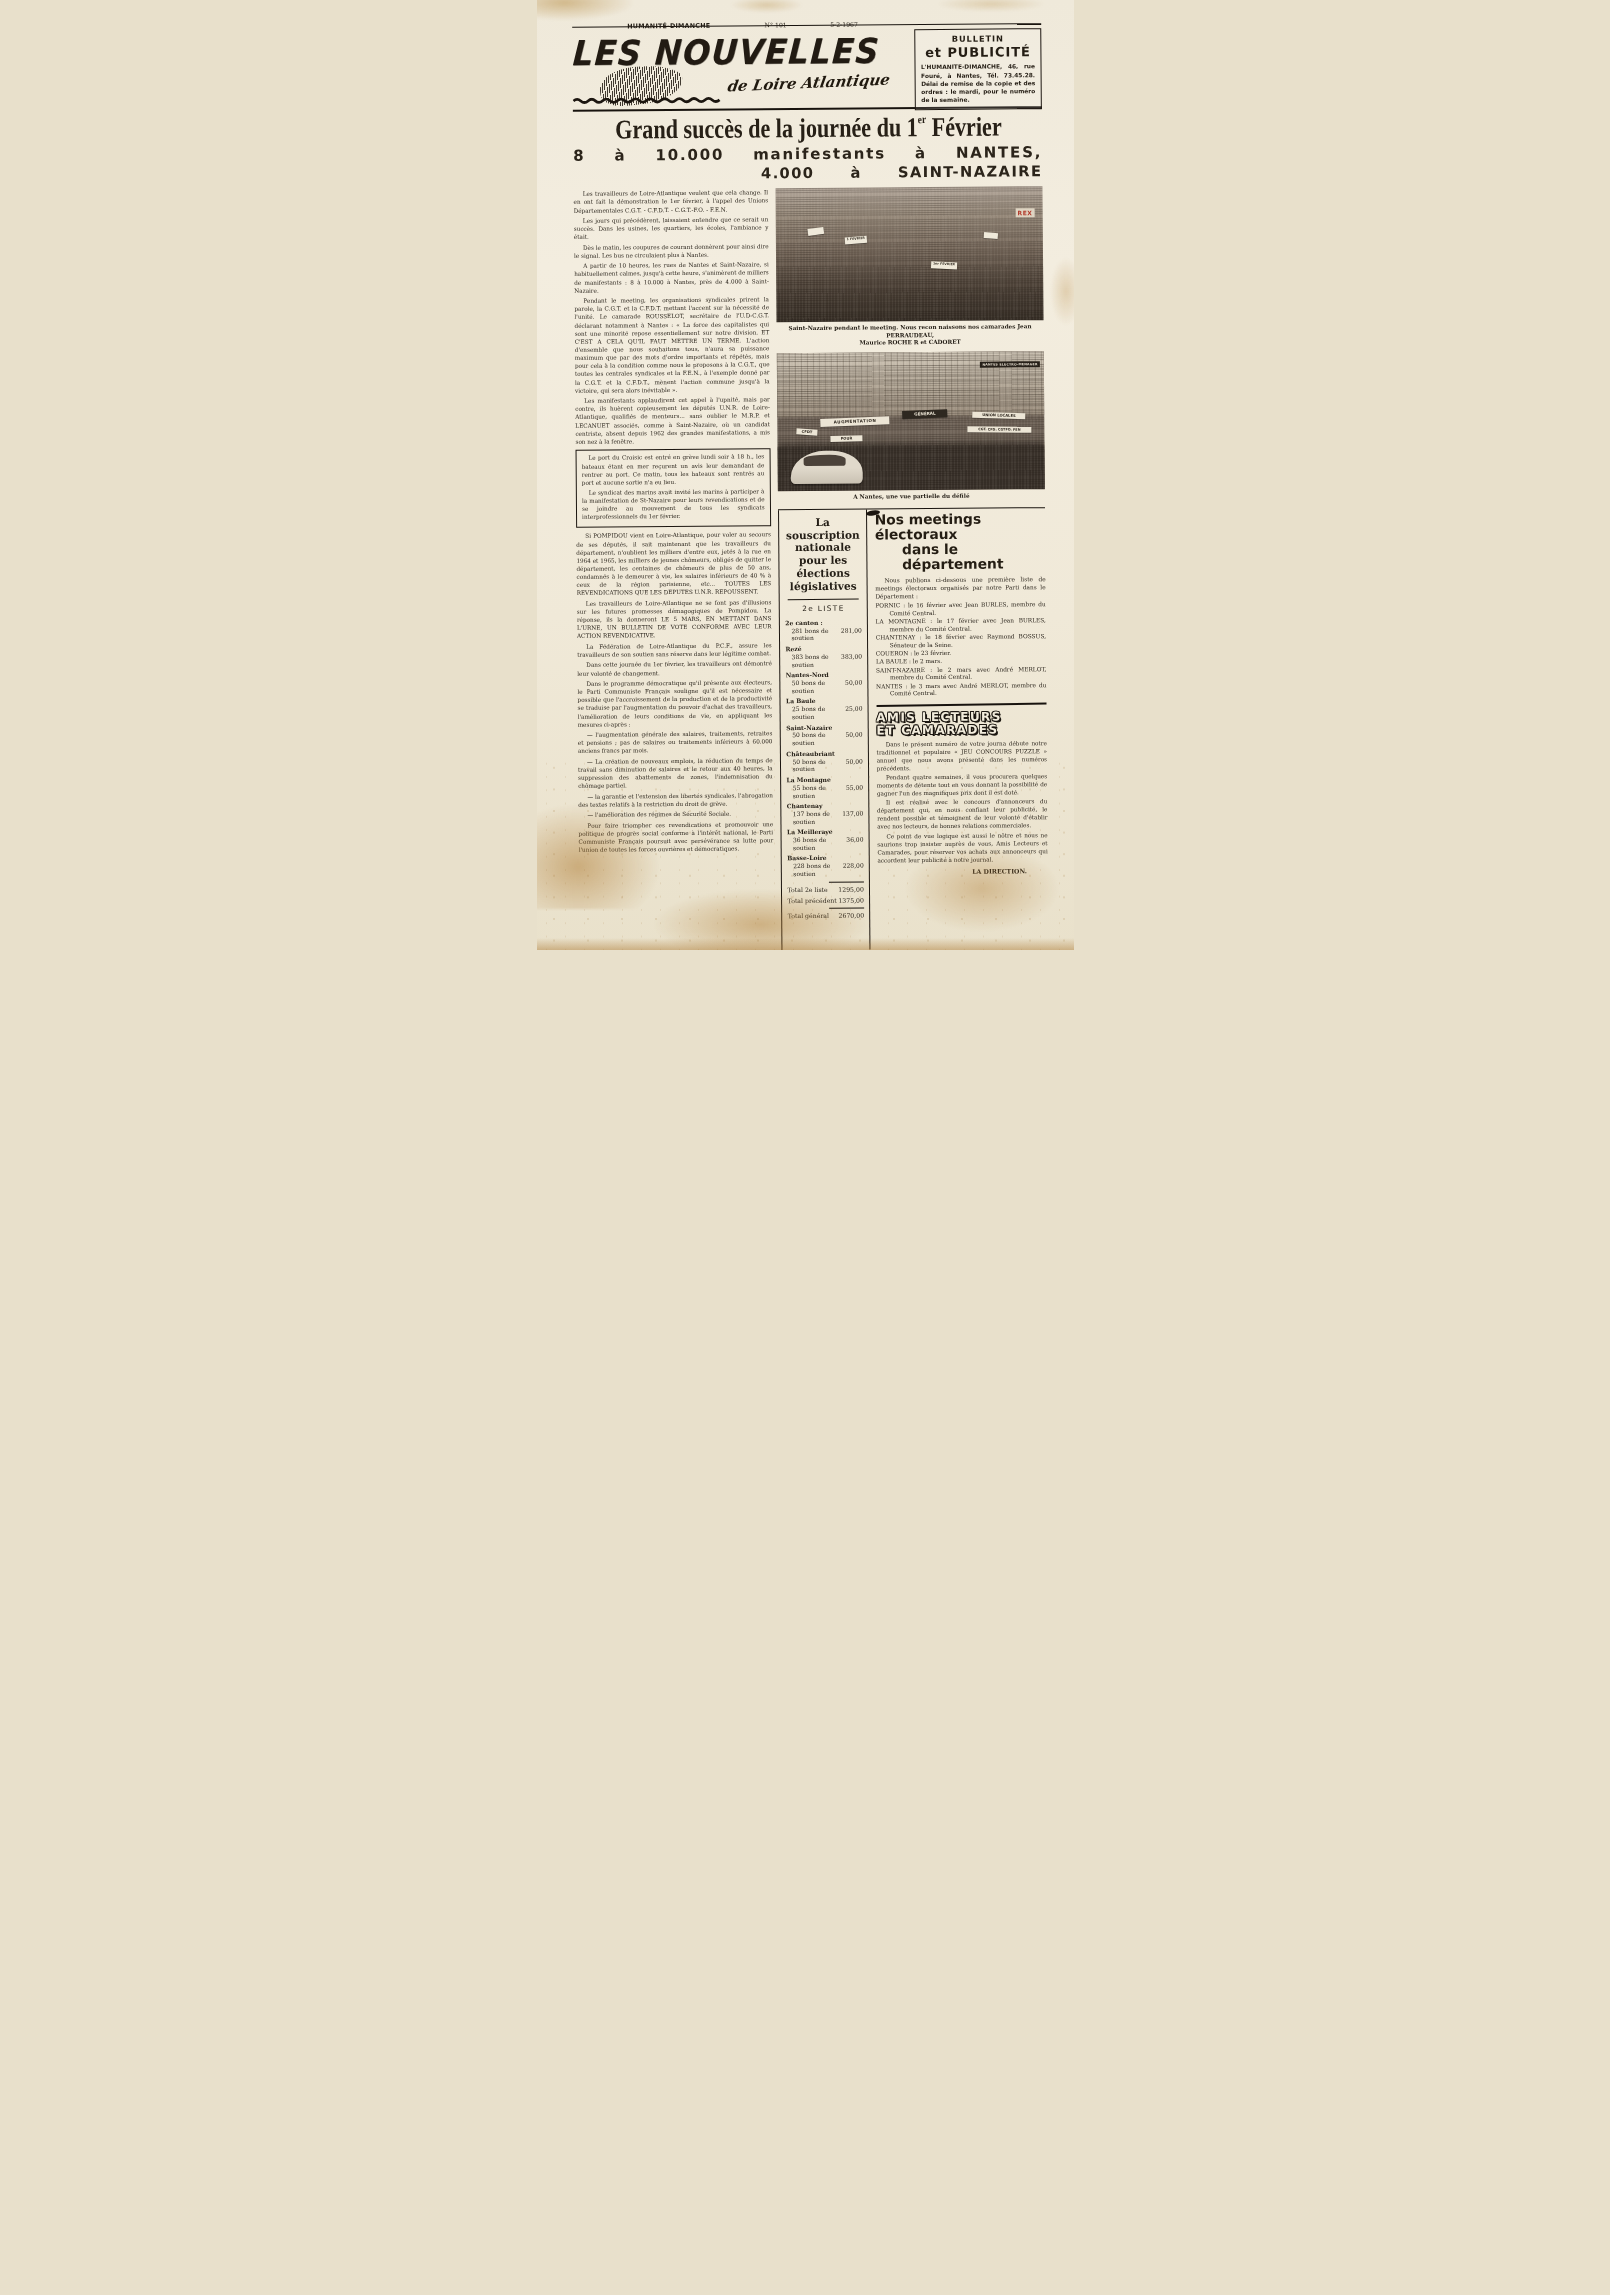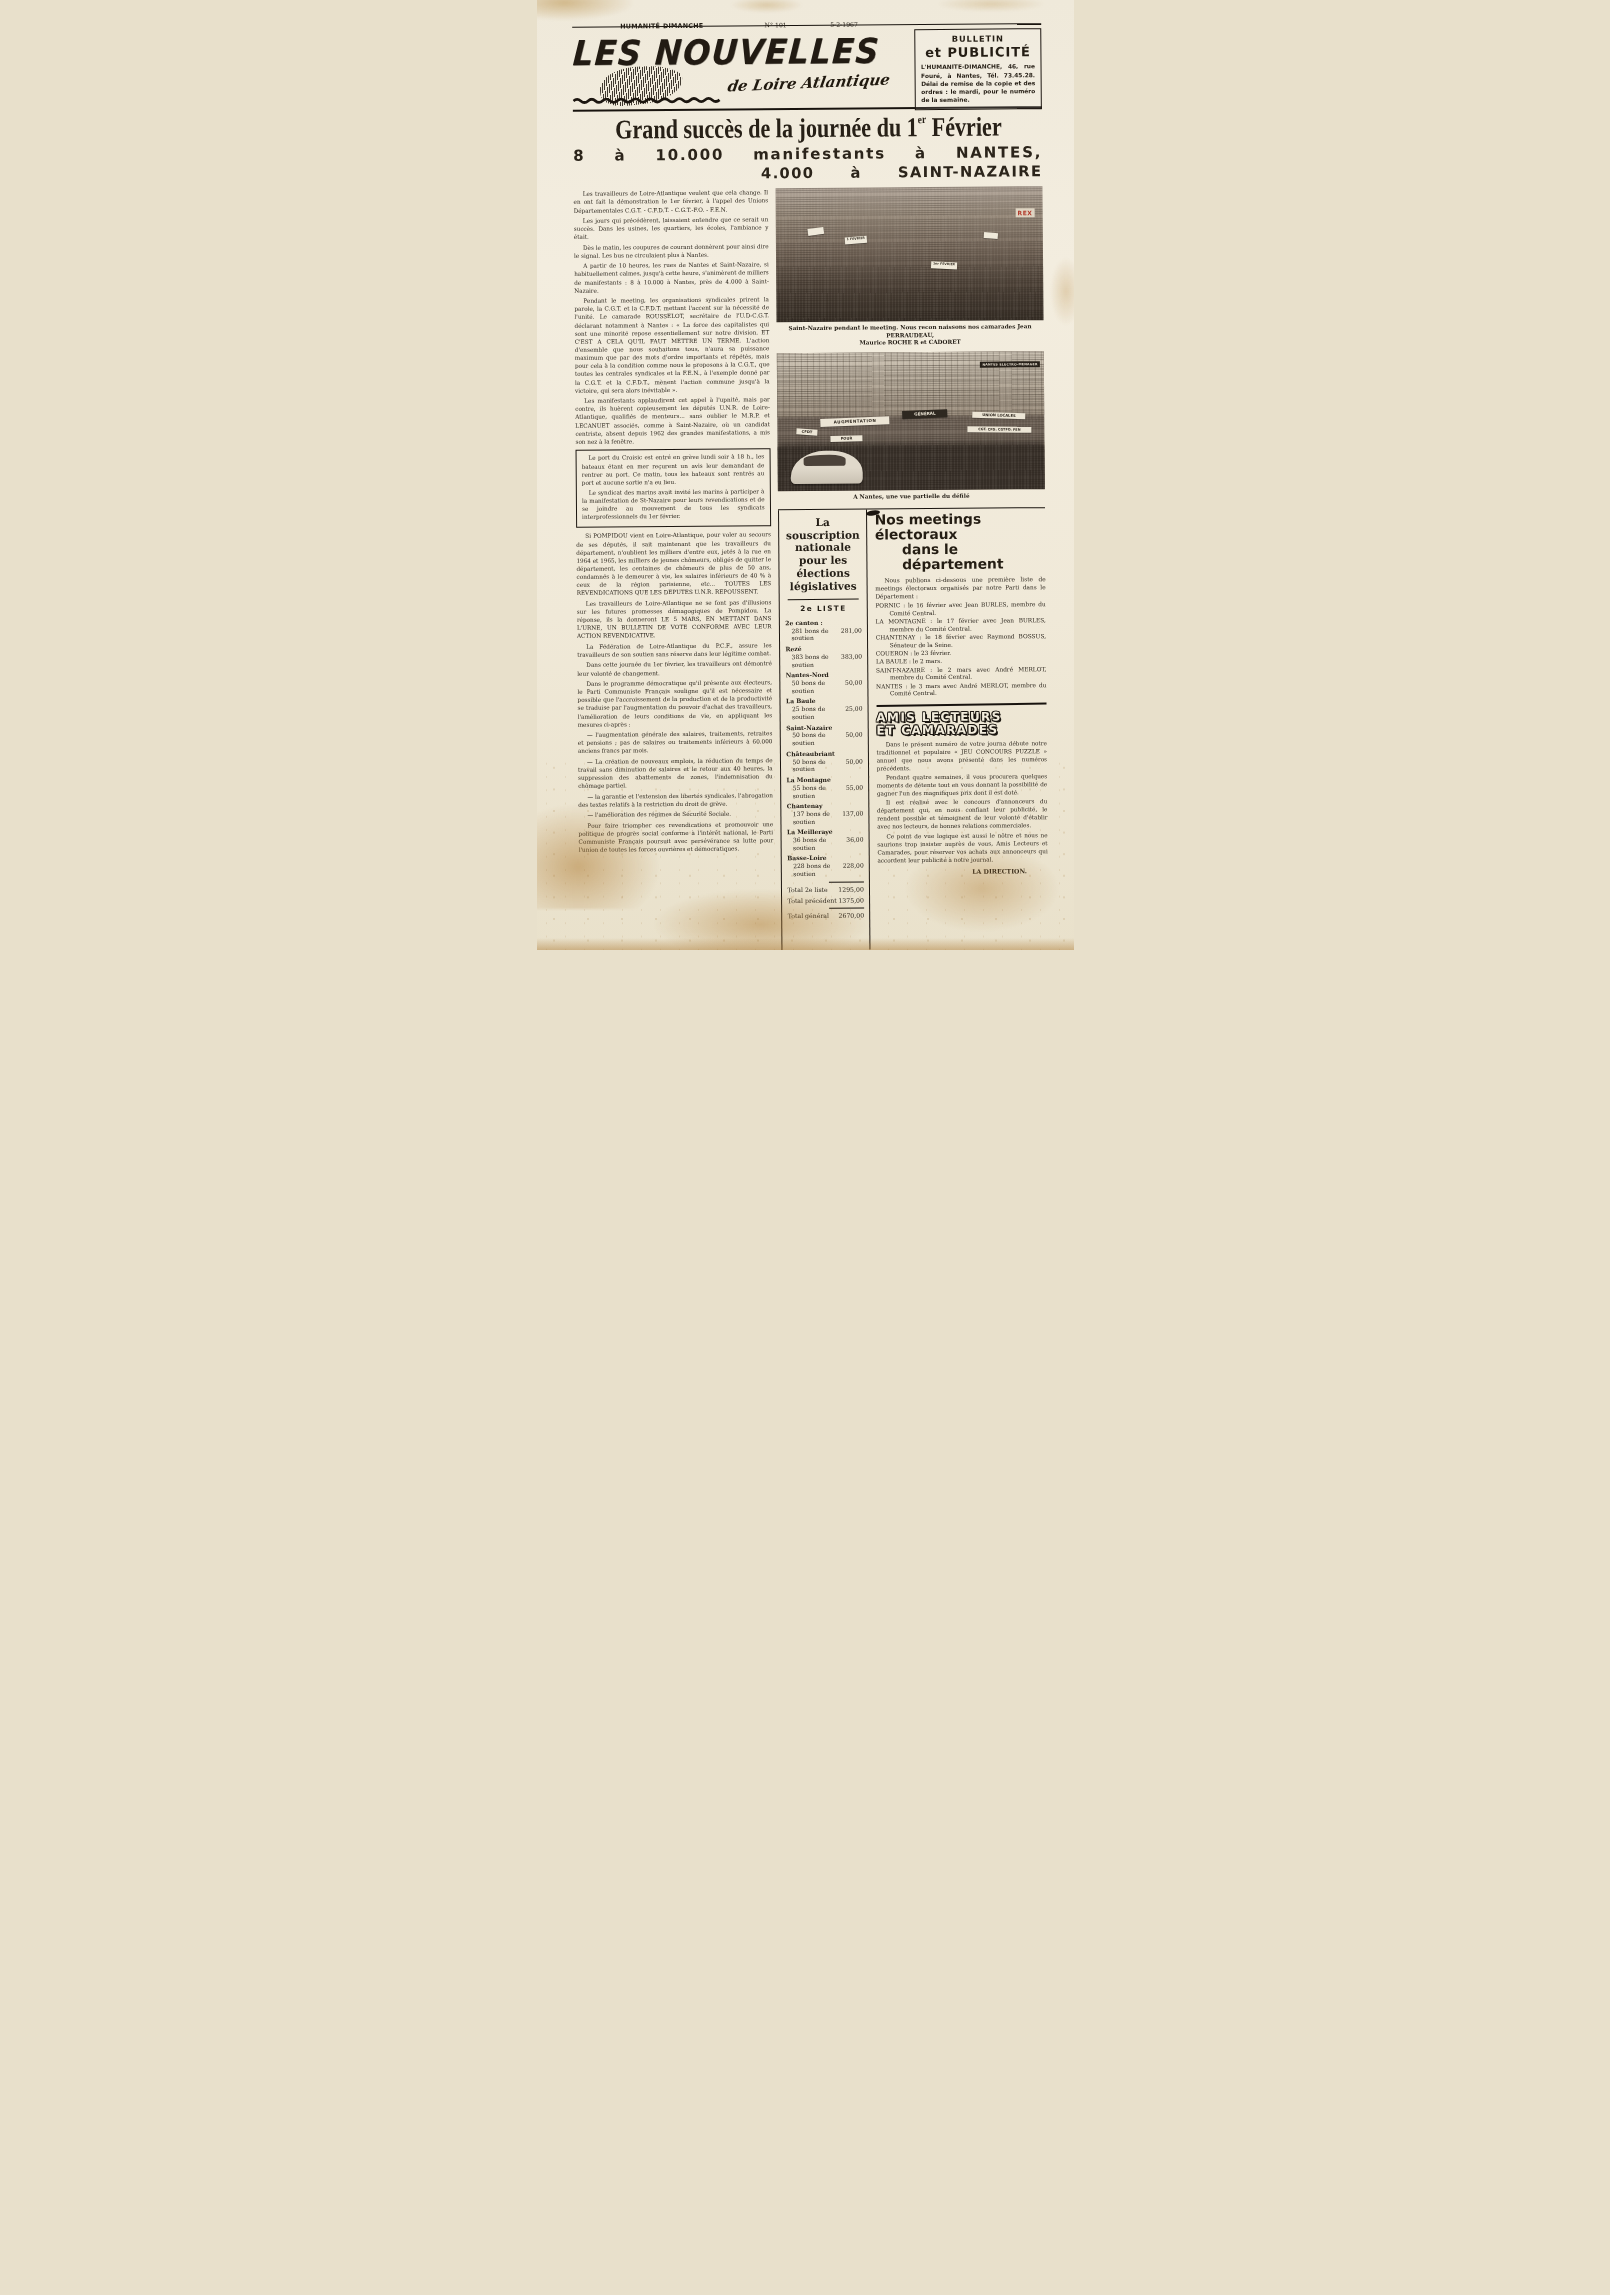--- a/index.html
+++ b/index.html
@@ -25,21 +25,21 @@
   .st-bc{ bottom:-9.2px; left:22%; width:211px; height:69px; background:radial-gradient(ellipse,rgba(172,118,42,.45),rgba(172,118,42,0) 72%); }
   .st-br{ bottom:18.4px; right:13.8px; width:156px; height:87px; background:radial-gradient(ellipse,rgba(172,118,42,.38),rgba(172,118,42,0) 70%); }
   .st-strip{ bottom:-1.8px; left:0; right:0; height:13.8px; filter:none;
     background:linear-gradient(0deg,rgba(166,112,38,.5),rgba(166,112,38,0)); }
   .speckles{ position:absolute; bottom:0; left:0; right:0; height:193px; pointer-events:none; z-index:5;
     background-image:radial-gradient(rgba(150,100,34,.4) 0.7px,transparent 1.1px),radial-gradient(rgba(150,100,34,.28) 0.5px,transparent 0.9px);
     background-size:34px 21.6px,19px 13.3px; opacity:.8; }
 
   
   .topbar{ position:relative; height:10px; padding-top:21px; font-size:6.2px; }
-  .tb-journal{ position:absolute; left:12px; font-family:"DejaVu Sans","Liberation Sans",sans-serif; font-weight:800; letter-spacing:0.2px; font-size:6.4px;padding-left:36px; }
+  .tb-journal{ position:absolute; left:19px; font-family:"DejaVu Sans","Liberation Sans",sans-serif; font-weight:800; letter-spacing:0.2px; font-size:6.4px;padding-left:36px; }
   .tb-issue{ position:absolute; left:41%; font-size:6.2px; }
   .tb-date{ position:absolute; left:55%; font-size:6.2px; }
   .toprule{ height:1.8px; background:#18130e; margin-top:3.7px; }
 
   
   .masthead{ position:relative; height:81px; }
   .logo-title{
     position:absolute; left:1.8px; top:4.6px;
     font-family:"DejaVu Sans","Liberation Sans",sans-serif; font-weight:800; font-style:italic;
     font-size:32px; letter-spacing:1.4px; color:#221b13;
@@ -125,21 +125,21 @@
   .car{ position:absolute; left:5%; bottom:5%; width:27%; height:24%;
     background:linear-gradient(180deg,#e0d9cb 0 52%,#c9c1b2 100%);
     border-radius:48% 42% 4.6px 4.6px / 80% 66% 5.5px 5.5px; box-shadow:0 0.9px 1.8px rgba(0,0,0,.5); }
   .car-win{ position:absolute; left:18%; top:12%; width:58%; height:34%; background:#4b423a; border-radius:40% 40% 2.8px 2.8px; }
 
   
   .bottomrow{ display:flex; border-top:1.8px solid #18130e; margin-top:1.8px; }
   .sousc{ width:33.5%; border-left:1.4px solid #1c1610; border-right:1.4px solid #1c1610; padding:5.5px 5.5px 27.5px; }
   .s-title{ font-weight:700; font-size:10.6px; line-height:1.22; text-align:center; }
   .s-rule{ height:1.1px; background:#18130e; margin:5.5px 2.8px 4.6px; }
-  .s-liste{ text-align:center; font-family:"DejaVu Sans",sans-serif; font-weight:700; font-size:7.3px; letter-spacing:1.4px; margin-bottom:5.5px; }
+  .s-liste{ text-align:center; font-family:"DejaVu Sans",sans-serif; font-weight:400; font-size:7.3px; letter-spacing:1.4px; margin-bottom:5.5px; }
   .s-entry{ font-size:6px; line-height:1.3; margin-bottom:2.8px; }
   .s-place{ font-weight:600; }
   .s-row{ display:flex; justify-content:space-between; padding-left:6px; }
   .s-amt{ white-space:nowrap; }
   .t-rule{ height:0.9px; background:#18130e; width:46%; margin:3.7px 0 3.7px auto; }
   .s-total{ display:flex; justify-content:space-between; font-size:6.2px; margin-bottom:3.7px; }
 
   .meetings{ flex:1; padding:2.8px 0 0 7.3px; position:relative; }
   .blob{ position:absolute; left:-1.8px; top:0.9px; width:13.8px; height:5px; background:#1c1610; border-radius:50%; transform:rotate(-8deg); }
   .m-title{ font-family:"DejaVu Sans","Liberation Sans",sans-serif; font-weight:800; font-size:13.8px; line-height:1.1; color:#241d13; }

